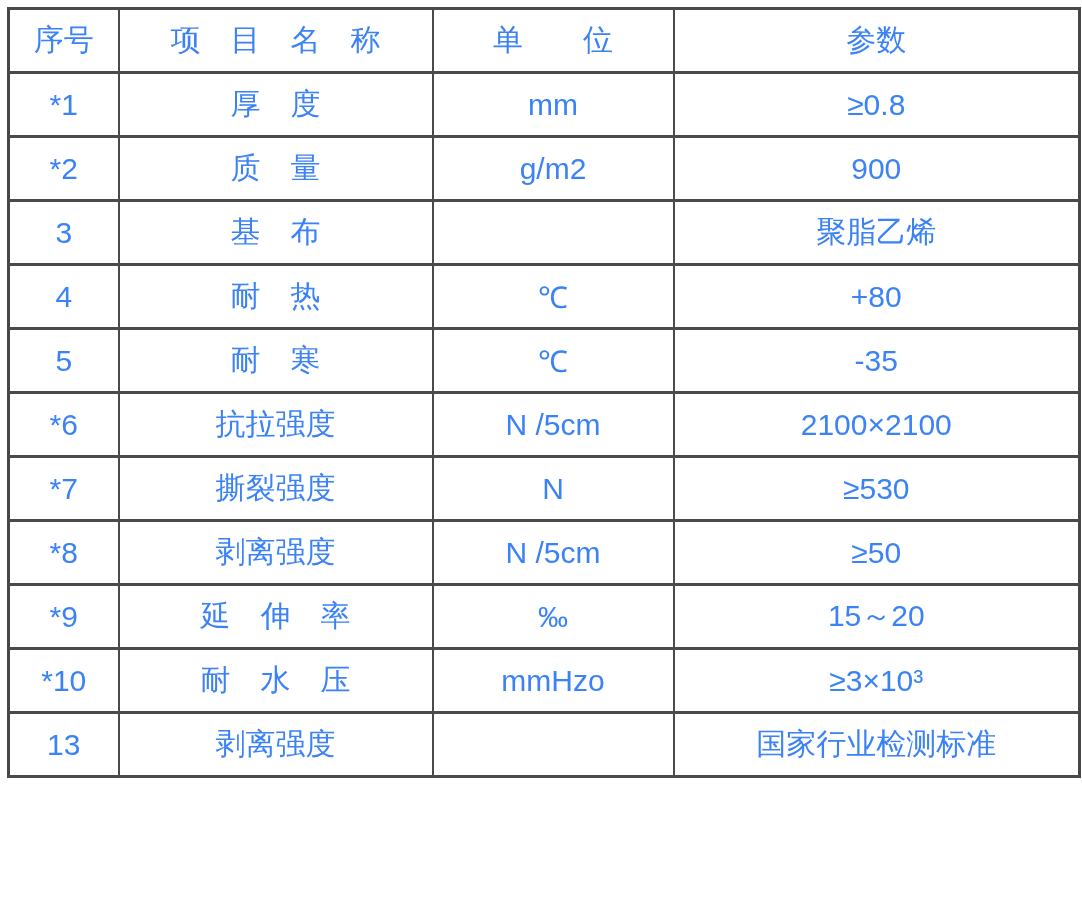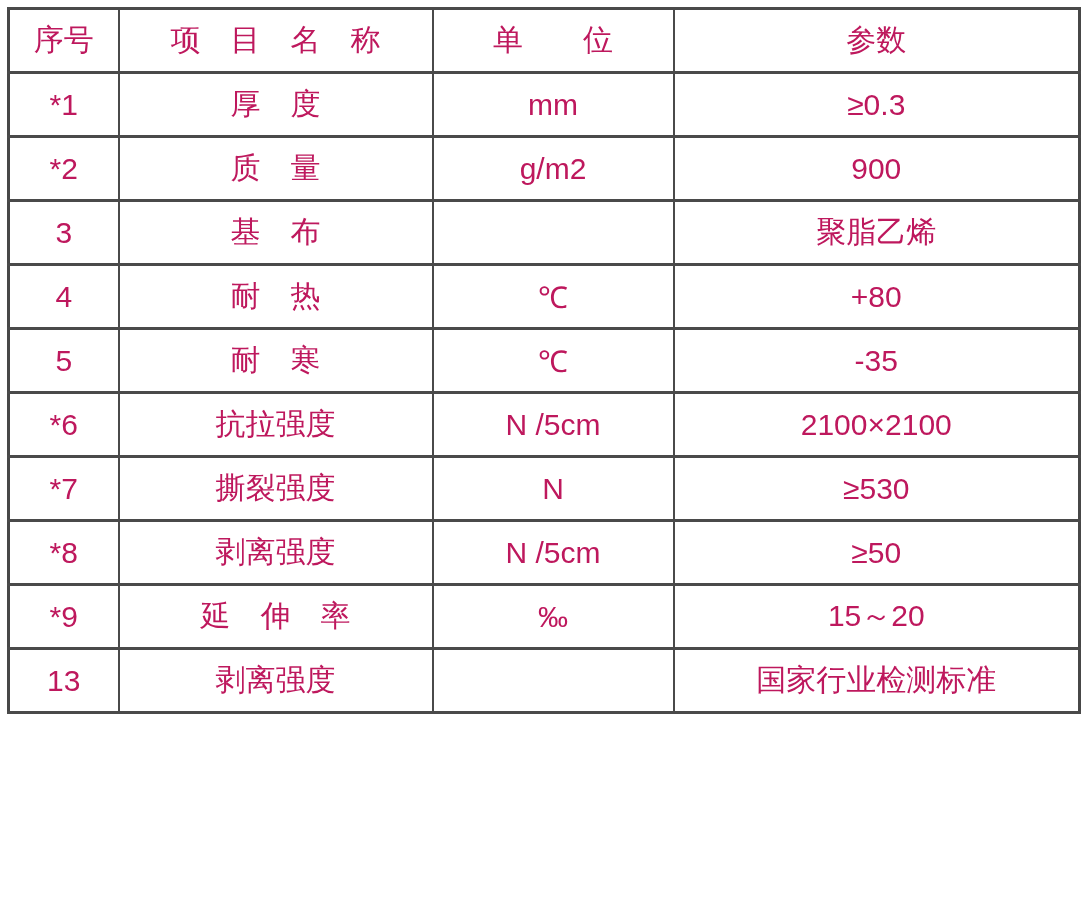--- a/index.html
+++ b/index.html
@@ -26,21 +26,21 @@
   table.spec { border: 3px solid #474747; }
   table.spec th, table.spec td {
     border-left: 2px solid #4a4a4a;
     border-right: 2px solid #4a4a4a;
     border-top: 3px solid #4a4a4a;
     border-bottom: 3px solid #4a4a4a;
     height: 61px;
     padding: 0;
     text-align: center;
     vertical-align: middle;
-    color: #be185d;
+    color: #3b82f6;
     font-weight: 400;
     font-size: 30px;
     white-space: pre;
     overflow: hidden;
   }
   .sans { font-family: "Liberation Sans", "DejaVu Sans", sans-serif; }
   .serif { font-family: Liberation Sans, sans-serif; }
   .name-col { font-family: Liberation Serif, serif; font-size: 31px; margin-top: 9px; }
   th { font-family: "Liberation Serif", "DejaVu Serif", serif; font-size: 31px; }
 </style>
@@ -60,21 +60,21 @@
       <th>项　目　名　称</th>
       <th>单　　位</th>
       <th>参数</th>
     </tr>
   </thead>
   <tbody>
     <tr>
       <td class="sans">*1</td>
       <td class="name-col">厚　度</td>
       <td class="sans">mm</td>
-      <td class="sans">≥0.3</td>
+      <td class="sans">≥0.8</td>
     </tr>
     <tr>
       <td class="sans">*2</td>
       <td class="name-col">质　量</td>
       <td class="sans">g/m2</td>
       <td class="sans">900</td>
     </tr>
     <tr>
       <td class="sans">3</td>
       <td class="name-col">基　布</td>
@@ -111,19 +111,25 @@
       <td class="sans">N /5cm</td>
       <td class="sans">≥50</td>
     </tr>
     <tr>
       <td class="sans">*9</td>
       <td class="name-col">延　伸　率</td>
       <td class="serif">‰</td>
       <td class="sans">15～20</td>
     </tr>
     <tr>
+      <td class="sans">*10</td>
+      <td class="name-col">耐　水　压</td>
+      <td class="sans">mmHzo</td>
+      <td class="sans">≥3×10³</td>
+    </tr>
+    <tr>
       <td class="sans">13</td>
       <td class="name-col">剥离强度</td>
       <td class="sans"></td>
       <td class="serif">国家行业检测标准</td>
     </tr>
   </tbody>
 </table>
 
 </body></html>

